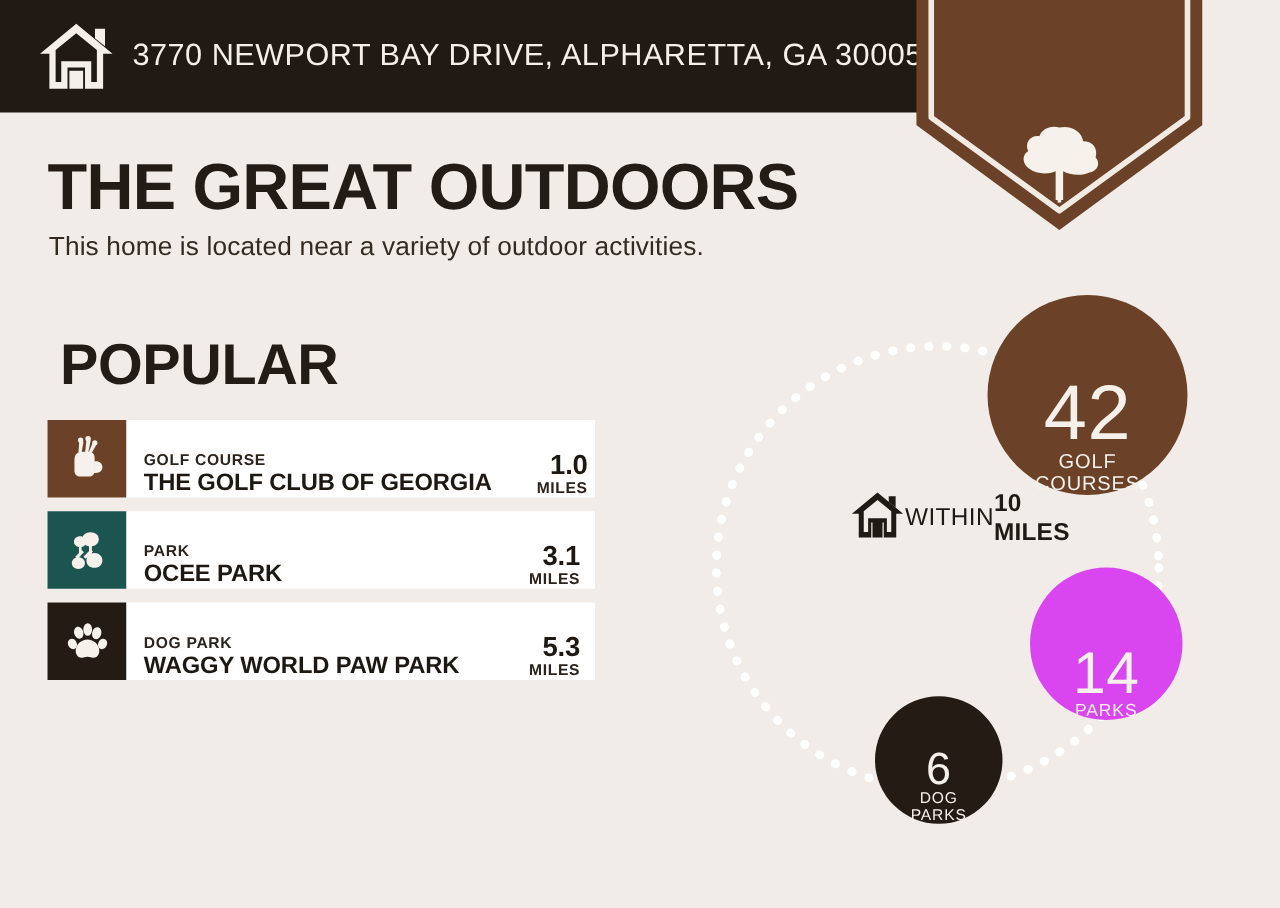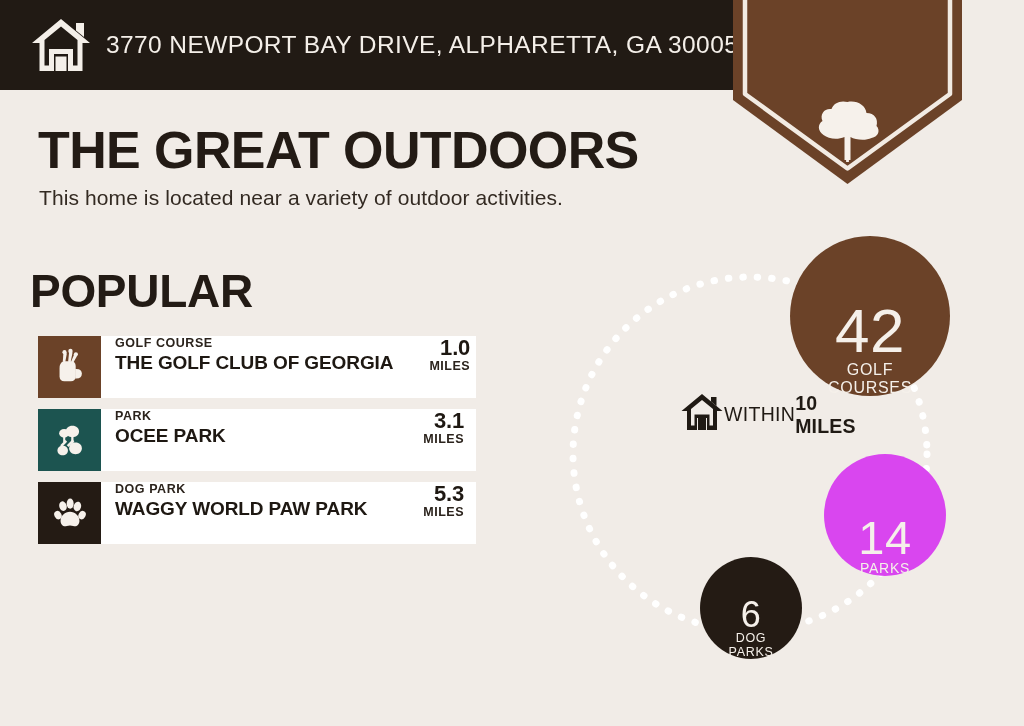--- a/index.html
+++ b/index.html
@@ -43,38 +43,38 @@
   .page-title {
     position:absolute; left:38px; top:124px;
     font-size:52px; font-weight:700; color:#231B15;
     letter-spacing:-0.6px; line-height:1;
   }
   .page-subtitle {
     position:absolute; left:39px; top:186px;
     font-size:21px; font-weight:400; color:#332A22; letter-spacing:0.1px;text-align:center;
   }
   .section-title {
-    position:absolute; left:30px; top:268px;
+    position:absolute; left:48px; top:268px;
     font-size:46px; font-weight:700; color:#231B15;
     letter-spacing:-0.3px; line-height:1;text-align:center;
   }
 
   
   .poi-list { position:absolute; left:38px; top:336px; width:438px; }
   .poi-row {
     position:relative; display:flex; align-items:stretch;
     height:62px; margin-bottom:11px; background:#FFFFFF;
   }
   .poi-icon {
     width:63px; height:62px; flex:0 0 auto;
     display:flex; align-items:center; justify-content:center;
   }
   .poi-icon svg { display:block; }
   .poi-body {
-    flex:1 1 auto; display:flex; align-items:flex-start;
+    flex:1 1 auto; display:flex; align-items:flex-end;
     justify-content:space-between; padding:0 12px 0 14px;gap:28px;
   }
   .poi-names { display:flex; flex-direction:column; justify-content:center; }
   .poi-category {
     font-size:12.5px; font-weight:700; color:#2B231C;
     letter-spacing:0.55px; line-height:1.25;
   }
   .poi-name {
     font-size:19px; font-weight:700; color:#1E1812;
     letter-spacing:-0.1px; line-height:1.15; white-space:nowrap;

